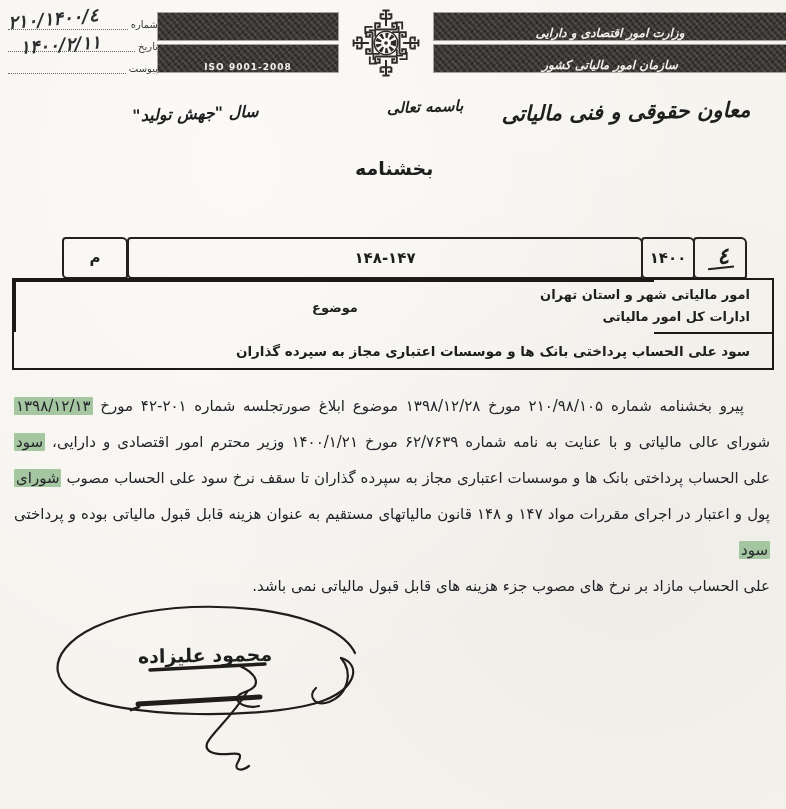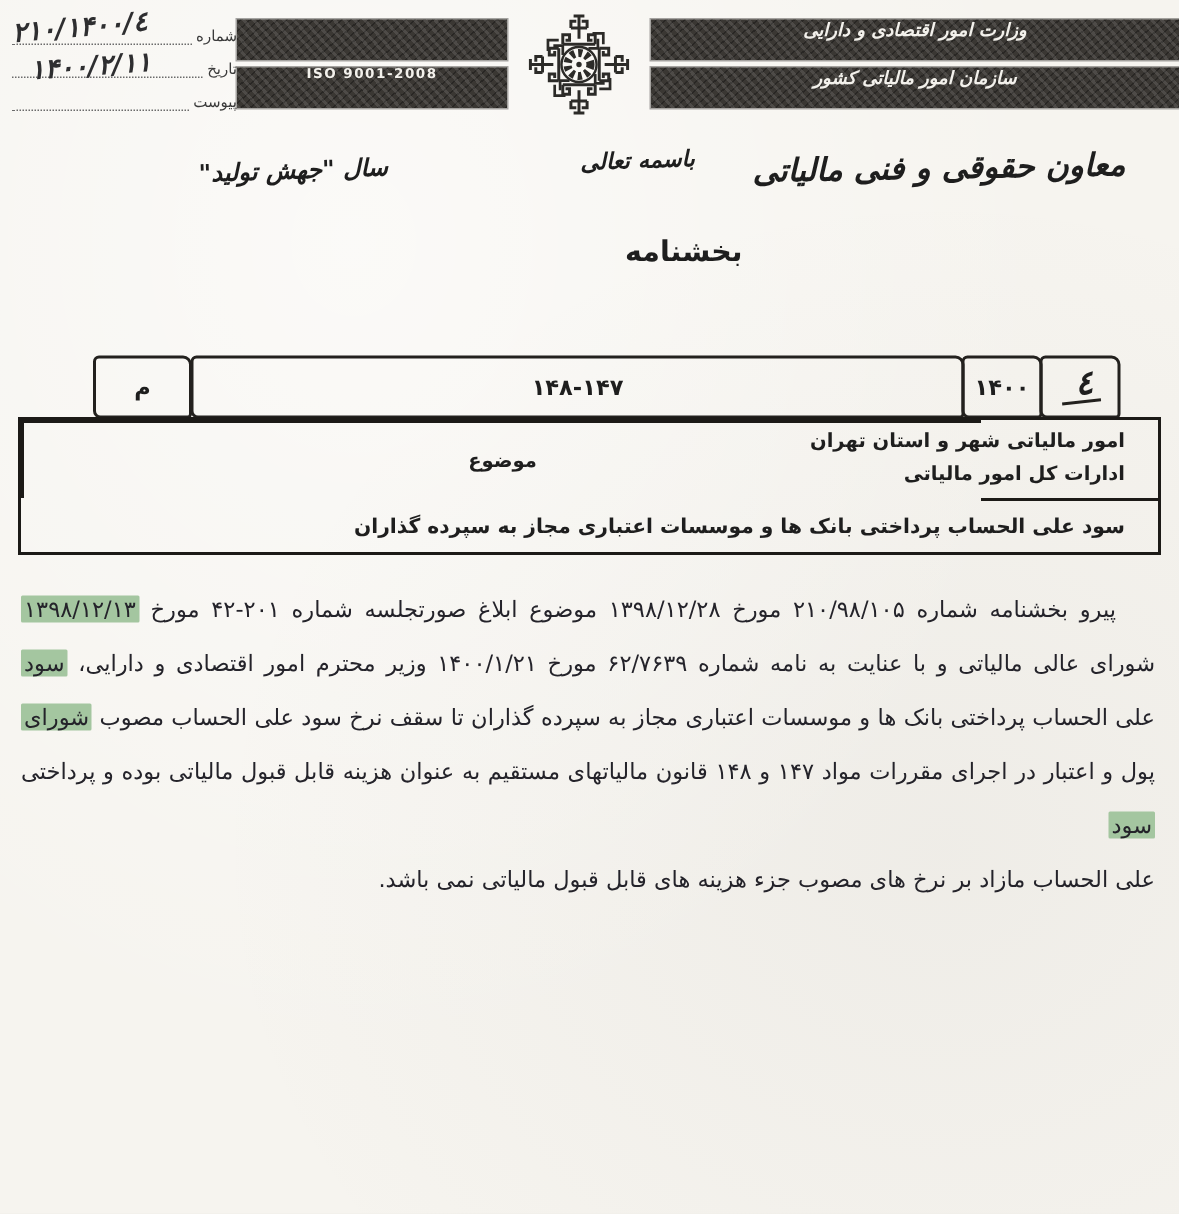--- a/index.html
+++ b/index.html
@@ -17,38 +17,38 @@
   .ref-label{font-size:10px;color:#3a3a3a;white-space:nowrap;padding-left:3px;}
   .ref-dots{flex:1;border-bottom:1.5px dotted #6b6b6b;height:14px;}
   .hw{position:absolute;direction:ltr;unicode-bidi:isolate;font-style:italic;
       font-size:18px;font-weight:bold;color:#2e2e30;white-space:nowrap;}
   .hw-number{left:0px;top:0px;transform:rotate(-5deg);}
   .hw-date{left:12px;top:26px;transform:rotate(-4deg);}
   
   .band{position:absolute;height:27px;background:var(--band,#3a3733);
     background-image:repeating-linear-gradient(48deg, rgba(255,255,255,.10) 0 2px, rgba(0,0,0,0) 2px 5px),
                      repeating-linear-gradient(-41deg, rgba(0,0,0,.30) 0 1px, rgba(0,0,0,0) 1px 4px);
-    display:flex;align-items:flex-start;justify-content:center;
+    display:flex;align-items:flex-end;justify-content:center;
     box-shadow:0 0 0 1px rgba(40,38,34,.4);}
   .band-tl{left:158px;top:13px;width:180px;}
   .band-bl{left:158px;top:45px;width:180px;}
   .band-tr{left:434px;top:13px;width:352px;}
   .band-br{left:434px;top:45px;width:352px;}
   .band-text{color:#f3f1ec;font-size:12px;font-weight:bold;font-style:italic;direction:rtl;white-space:nowrap;}
   .iso{color:#f3f1ec;font-size:9px;font-weight:bold;letter-spacing:1px;}
   
   .emblem{position:absolute;left:341px;top:2px;width:90px;height:82px;}
   
   .deputy{position:absolute;right:10px;top:100px;width:300px;direction:rtl;text-align:center;
     font-size:21px;font-weight:bold;font-style:italic;transform:rotate(-1deg);}
   .bismillah{position:absolute;left:360px;top:98px;width:130px;text-align:center;direction:rtl;
     font-size:15px;font-weight:bold;font-style:italic;transform:rotate(-2deg);}
   .slogan{position:absolute;left:108px;top:104px;width:175px;text-align:center;direction:rtl;
     font-size:16px;font-weight:bold;font-style:italic;transform:rotate(-2deg);}
-  .doc-title{position:absolute;left:355px;top:157px;width:140px;text-align:right;direction:rtl;
+  .doc-title{position:absolute;left:355px;top:157px;width:140px;text-align:left;direction:rtl;
     font-size:19px;font-weight:bold;letter-spacing:1px;}
   
   .refbox{position:absolute;top:237px;height:38px;border:2.5px solid #23211e;border-radius:4px 6px 3px 5px;
     display:flex;align-items:center;justify-content:center;font-weight:bold;font-size:15px;direction:rtl;}
   .box-m{left:62px;width:62px;}
   .box-wide{left:127px;width:512px;letter-spacing:1px;}
   .box-year{left:641px;width:50px;}
   .box-serial{left:693px;width:50px;}
   .serial-hw{font-size:22px;font-style:italic;transform:rotate(-6deg);border-bottom:2px solid #23211e;
     padding:0 4px 0 10px;line-height:20px;}
@@ -175,14 +175,26 @@
       <span>علی الحساب پرداختی بانک ها و موسسات اعتباری مجاز به سپرده گذاران تا سقف نرخ سود علی الحساب مصوب </span><span class="hl">شورای</span>
     </div>
     <div class="bline just">
       <span>پول و اعتبار در اجرای مقررات مواد ۱۴۷ و ۱۴۸ قانون مالیاتهای مستقیم به عنوان هزینه قابل قبول مالیاتی بوده و پرداختی </span><span class="hl">سود</span>
     </div>
     <div class="bline last">
       <span>علی الحساب مازاد بر نرخ های مصوب جزء هزینه های قابل قبول مالیاتی نمی باشد.</span>
     </div>
   </div>
 
+  <div class="sig">
+    <svg width="345" height="185" viewBox="0 0 345 185">
+      <path class="stroke" stroke-width="2.2" d="M320,55 C300,14 190,0 110,14 C30,28 2,70 38,94 C80,122 240,122 290,102 C322,89 326,66 306,60"></path>
+      <path class="stroke" stroke-width="2.2" d="M306,60 C318,74 314,96 294,104 C280,109 272,98 281,90"></path>
+      <path class="stroke" stroke-width="3.5" d="M115,72 L230,66"></path>
+      <path class="stroke" stroke-width="5" d="M103,106 L225,99"></path>
+      <path class="stroke" stroke-width="2.2" d="M205,68 C222,76 228,88 210,94 C192,100 208,112 224,108"></path>
+      <path class="stroke" stroke-width="2.2" d="M212,94 C190,130 160,146 176,154 C190,161 212,148 203,164 C198,172 206,174 214,168"></path>
+      <path class="stroke" stroke-width="2.8" d="M96,112 l8,-3"></path>
+    </svg>
+    <div class="sig-name">محمود علیزاده</div>
+  </div>
 
 </div>
 
 </body></html>

